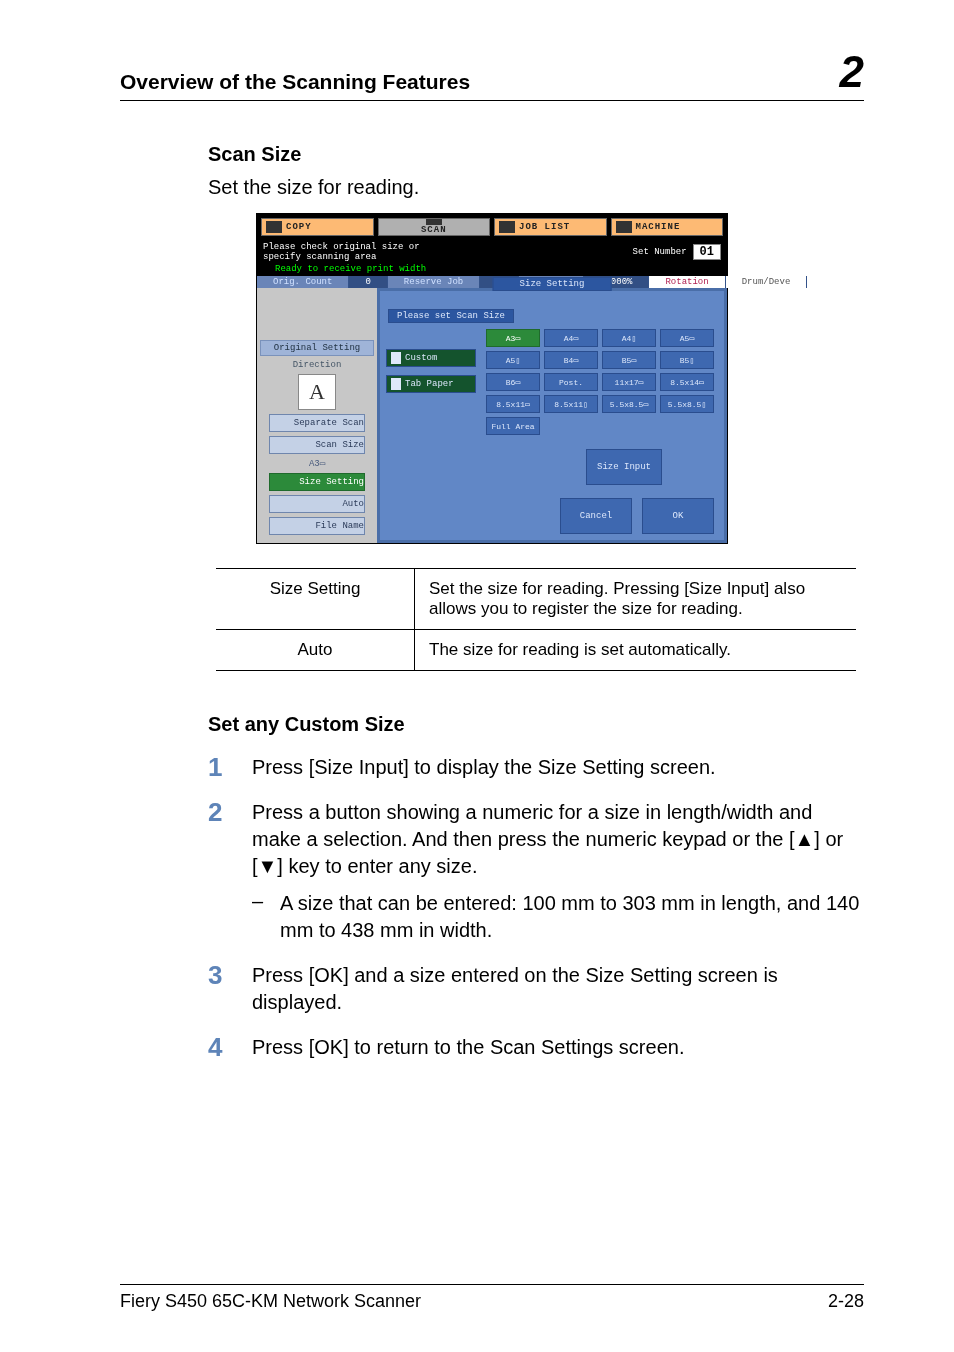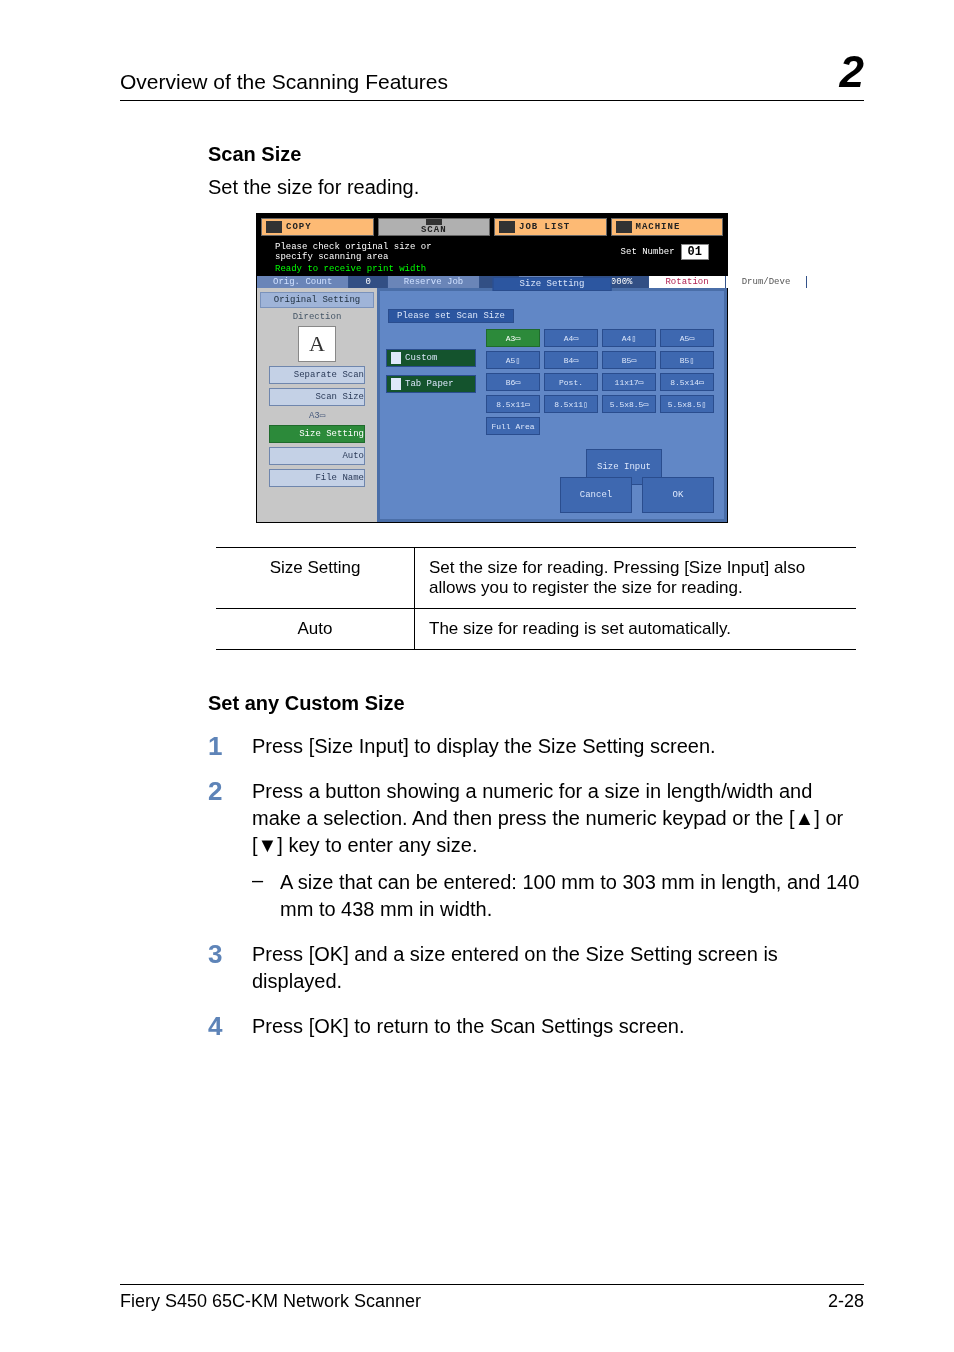--- a/index.html
+++ b/index.html
@@ -1,41 +1,41 @@
 <!DOCTYPE html>
 <html><head>
 <meta charset="utf-8">
 <style>
   html,body{margin:0;padding:0;background:#fff;color:#000;font-family:Arial,Helvetica,sans-serif;}
   .page{width:954px;min-height:1352px;margin:0 auto;position:relative;}
   .content{padding:50px 90px 40px 120px;}
   .head-row{display:flex;align-items:flex-end;border-bottom:1px solid #000;padding-bottom:6px;}
-  .head-title{font-size:21px;font-weight:400;}
+  .head-title{font-size:21px;font-weight:700;}
   .head-num{margin-left:auto;font-size:44px;font-weight:900;font-style:italic;font-family:"Arial Black",Arial,sans-serif;line-height:1;}
   h3{font-size:20px;font-weight:700;margin:42px 0 10px 88px;}
   .bodytext{font-size:20px;margin:0 0 14px 88px;}
   .screenshot-wrap{display:flex;justify-content:center;margin:8px 0 24px 0;}
   .shot{width:470px;background:#000;border:1px solid #000;font-family:"Courier New",monospace;font-size:9px;color:#fff;}
   .shot-tabs{display:flex;gap:4px;padding:4px;background:#000;}
   .shot-tab{flex:1;height:16px;background:#fdba74;border:1px solid #666;display:flex;align-items:center;overflow:hidden;color:#222;}
   .shot-tab .ico{width:16px;height:12px;background:#333;margin:0 4px;display:inline-block;}
   .shot-tab.active{background:#b0b0b0;flex-direction:column;}
   .shot-tab-label{font-weight:bold;letter-spacing:1px;}
-  .shot-header{background:#000;color:#fff;padding:2px 18px;display:flex;align-items:center;}
+  .shot-header{background:#000;color:#fff;padding:2px 6px;display:flex;align-items:center;}
   .shot-header .right{margin-left:auto;display:flex;align-items:center;gap:6px;}
   .setnum-box{background:#fff;color:#000;padding:0 6px;font-weight:bold;font-size:12px;border:1px solid #888;}
   .shot-subheader{background:#000;color:#0f0;padding:0 6px 2px 18px;display:flex;align-items:center;gap:4px;}
   .shot-statusbar{display:flex;align-items:center;background:#6a85b8;color:#cfe0ff;font-size:9px;}
   .shot-statusbar>span{padding:1px 16px;border-right:1px solid #34538a;white-space:nowrap;}
   .sb-badge{background:#324f84;color:#fff;}
   .sb-pink{background:#fff;color:#b02050;}
   .sb-yel{background:#fff;color:#555;}
   .shot-body{display:flex;background:#d1d1d1;}
   .shot-left{width:112px;background:#c7c7c7;display:flex;flex-direction:column;align-items:center;padding:4px 4px 8px 4px;gap:4px;}
-  .lhead{width:100%;background:#9fb4d8;color:#234;text-align:center;padding:2px 0;border:1px solid #7a92bb;}
+  .lhead{width:100%;background:#9fb4d8;color:#234;text-align:center;padding:2px 0;border:1px solid #7a92bb;margin-top:48px;}
   .llabel{width:100%;text-align:center;color:#456;}
   .dirbox{width:36px;height:34px;background:#fff;border:1px solid #888;display:flex;align-items:center;justify-content:center;font-family:"Times New Roman",serif;font-size:22px;color:#333;}
   .lbtn{width:94px;text-align:right;padding:3px 0;border:1px solid #6f86ad;background:#c4d1e6;color:#2a3a58;}
   .lbtn.sel{background:#2c8a3a;color:#fff;border-color:#1f6a2c;}
   .lsmall{width:94px;text-align:center;color:#4a5c7e;}
   .shot-right{flex:1;background:#6187c6;border:3px solid #4a6ea8;position:relative;padding:4px 6px 34px 6px;}
   .rtitle{position:absolute;top:-14px;left:50%;transform:translateX(-50%);background:#2c56a0;color:#dce7fb;padding:1px 26px;border:1px solid #2a4d8e;font-size:9px;}
   .rsub{display:inline-block;background:#2c56a0;color:#dce7fb;padding:1px 8px;margin:14px 0 6px 2px;border:1px solid #2a4d8e;}
   .rflex{display:flex;gap:10px;}
   .rcol-left{display:flex;flex-direction:column;gap:8px;width:90px;padding-top:20px;}

